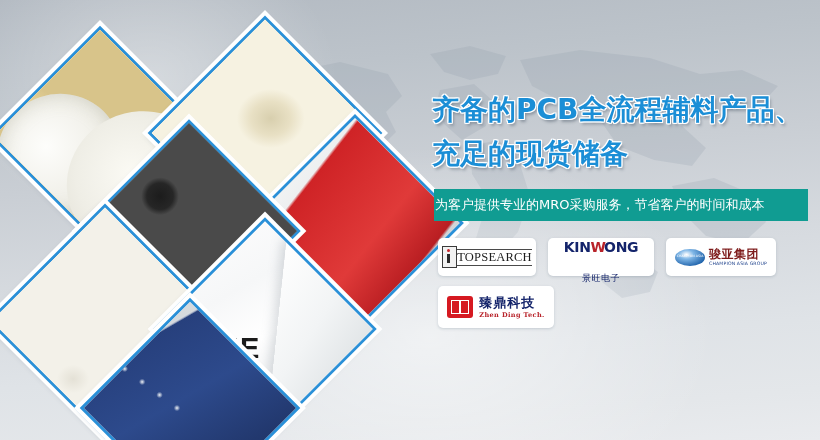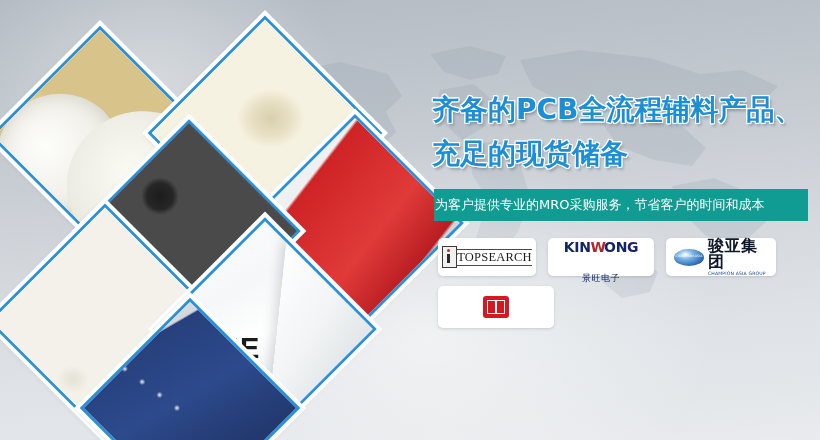--- a/index.html
+++ b/index.html
@@ -327,22 +327,22 @@
     text-align:center;
     font-family:"DejaVu Sans", sans-serif;
     font-size:3.2px;
     color:#ffffff;
     letter-spacing:0.1px;
   }
   .ca-tx { line-height: 1; }
   .ca-cn {
     font-family:"DejaVu Sans", sans-serif;
     font-weight:700;
-    font-size:16px;
-    color:#0f172a;
+    font-size:12px;
+    color:#7f1d1d;
     letter-spacing:0.5px;
   }
   .ca-en {
     font-family:"DejaVu Sans", sans-serif;
     font-size:4.6px;
     color:#1b3f8a;
     letter-spacing:0.15px;
     margin-top:2px;
   }
 
@@ -484,20 +484,24 @@
           </div>
         </div>
 
       </div>
 
       <div class="logo-row">
 
         <div class="logo-box lb4">
           <div class="zd">
             <span class="zd-mark"></span>
+            <span class="zd-tx">
+              <span class="zd-cn" style="display:block">臻鼎科技</span>
+              <span class="zd-en" style="display:block">Zhen Ding Tech.</span>
+            </span>
           </div>
         </div>
 
       </div>
     </div>
 
 
   </div>
 </div>
 

